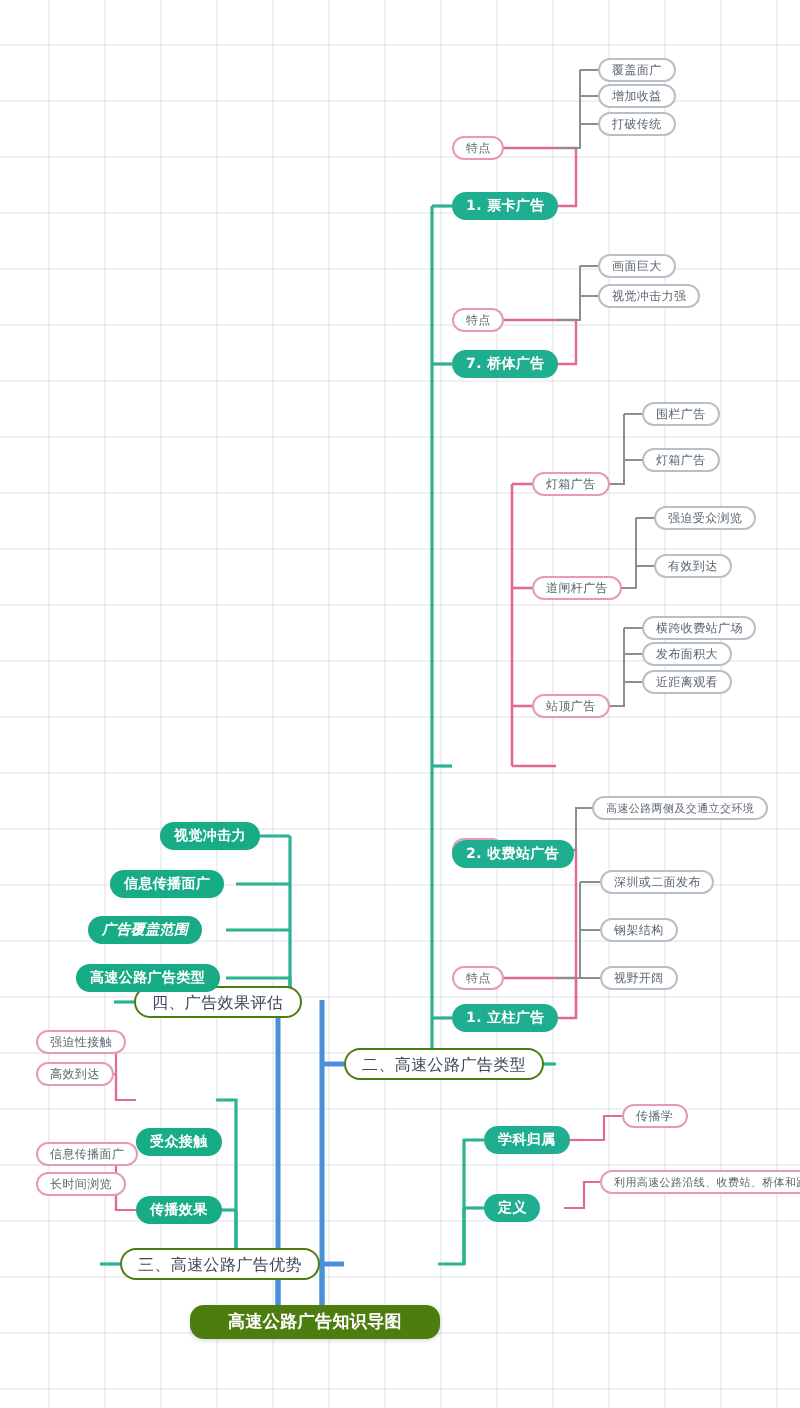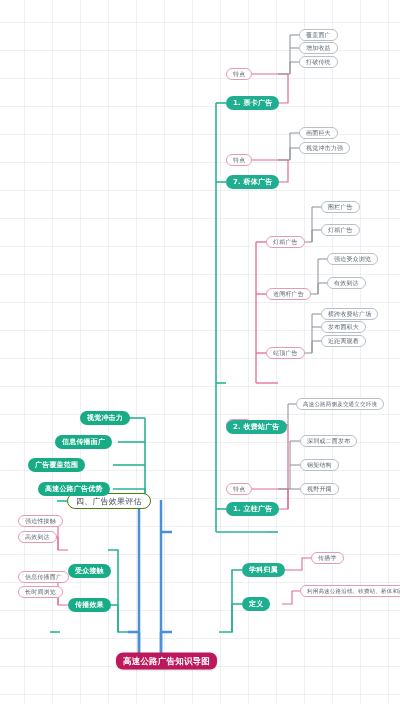--- a/index.html
+++ b/index.html
@@ -22,27 +22,26 @@
   svg.links{position:absolute;left:0;top:0;width:400px;height:704px;}
   .node{
     position:absolute;
     box-sizing:border-box;
     white-space:nowrap;
     display:flex;align-items:center;justify-content:center;
     transform:translateY(-50%);
     letter-spacing:.2px;
   }
   .n-root{
-    background:#be185d;color:#ffffff;
+    background:#4d7c0f;color:#ffffff;
     font-size:8.5px;font-weight:bold;
     border-radius:7px;
-    padding:4px 7px;
+    padding:4px 19px;
     height:17px;
     box-shadow:0 1px 2px rgba(0,0,0,.14);
-    margin-left:21px;
   }
   .n-main{
     background:#ffffff;color:#3b4a5a;
     font-size:8px;
     border:1px solid #4d7c0f;
     border-radius:9px;
     padding:3px 8px;
     height:16px;
   }
   .n-sub{
@@ -158,21 +157,23 @@
     <path d="M67,501 L57,501" stroke="#2bb392" stroke-width="1.6" fill="none"></path>
     <path d="M128,501 L145,501 L145,418" stroke="#2bb392" stroke-width="1.6" fill="none"></path>
     <path d="M145,501 L145,489 L113,489" stroke="#2bb392" stroke-width="1.6" fill="none"></path>
     <path d="M145,465 L113,465" stroke="#2bb392" stroke-width="1.6" fill="none"></path>
     <path d="M145,442 L118,442" stroke="#2bb392" stroke-width="1.6" fill="none"></path>
     <path d="M145,418 L124,418" stroke="#2bb392" stroke-width="1.6" fill="none"></path>
   </svg>
 
   <div class="node n-root" style="left:95px;top:661px;">高速公路广告知识导图</div>
 
+  <div class="node n-main" style="left:60px;top:632px;">三、高速公路广告优势</div>
   <div class="node n-main" style="left:67px;top:501px;">四、广告效果评估</div>
+  <div class="node n-main" style="left:172px;top:532px;">二、高速公路广告类型</div>
 
   <div class="node n-sub teal" style="left:242px;top:604px;">定义</div>
   <div class="node n-leaf wide" style="left:300px;top:591px;">利用高速公路沿线、收费站、桥体和路上等发布的广告</div>
 
   <div class="node n-sub teal" style="left:242px;top:570px;">学科归属</div>
   <div class="node n-leaf" style="left:311px;top:558px;">传播学</div>
 
   <div class="node n-sub teal" style="left:226px;top:509px;">1. 立柱广告</div>
   <div class="node n-leaf" style="left:226px;top:489px;">特点</div>
   <div class="node n-leaf" style="left:226px;top:425px;">位置</div>
@@ -208,18 +209,18 @@
   <div class="node n-leaf gray" style="left:299px;top:35px;">覆盖面广</div>
 
   <div class="node n-sub green" style="left:68px;top:605px;">传播效果</div>
   <div class="node n-leaf" style="left:18px;top:592px;">长时间浏览</div>
   <div class="node n-leaf" style="left:18px;top:577px;">信息传播面广</div>
 
   <div class="node n-sub green" style="left:68px;top:550px;margin-top:21px;">受众接触</div>
   <div class="node n-leaf" style="left:18px;top:537px;">高效到达</div>
   <div class="node n-leaf" style="left:18px;top:521px;">强迫性接触</div>
 
-  <div class="node n-sub green" style="left:38px;top:489px;">高速公路广告优势</div>
-  <div class="node n-sub green" style="left:28px;top:465px;">广告覆盖范围</div>
+  <div class="node n-sub green" style="left:38px;top:489px;">高速公路广告类型</div>
+  <div class="node n-sub green" style="left:44px;top:465px;font-style:italic;">广告覆盖范围</div>
   <div class="node n-sub green" style="left:55px;top:442px;">信息传播面广</div>
   <div class="node n-sub green" style="left:60px;top:418px;margin-left:20px;">视觉冲击力</div>
 
 </div>
 
 </body></html>

